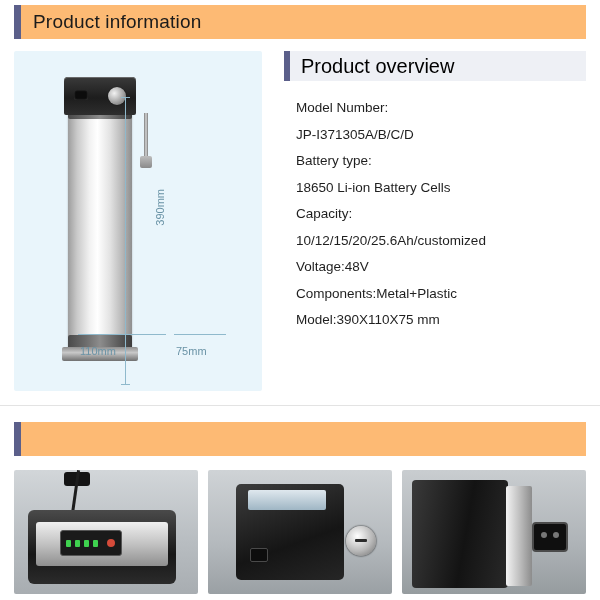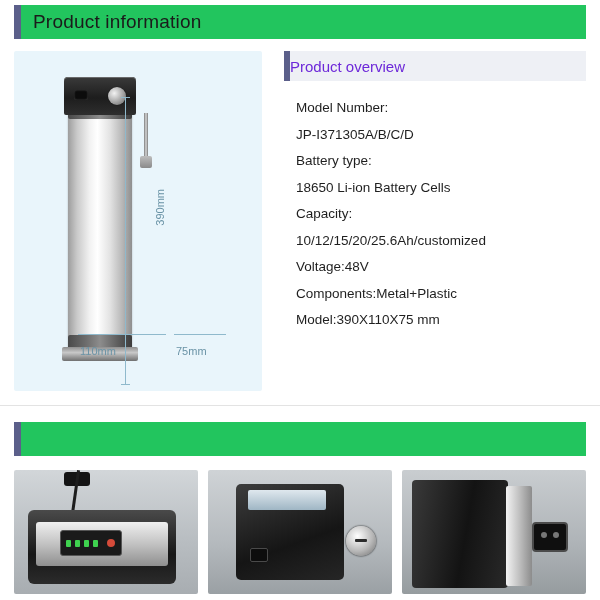--- a/index.html
+++ b/index.html
@@ -11,21 +11,21 @@
     font-family: "Liberation Sans", sans-serif;
     overflow: hidden;
   }
 
   .page { position: relative; width: 600px; height: 600px; }
 
   
   .section-head {
     display: flex;
     align-items: center;
-    background: #22c55e;
+    background: #fdba74;
     height: 34px;
     margin: 0 14px;
   }
   .section-head .accent {
     width: 7px;
     height: 34px;
     background: #5b5f8a;
     flex: 0 0 7px;
   }
   .section-head .title {
@@ -164,21 +164,21 @@
     flex: 1 1 auto;
     padding-left: 22px;
   }
   .spec-head {
     display:flex; align-items:center;
     background:#eef0f5;
     height:30px;
     margin-bottom: 14px;
   }
   .spec-head .accent { width:6px; height:30px; background:#5b5f8a; flex:0 0 6px; }
-  .spec-head .title { font-size:15px; color:#6d28d9; white-space:nowrap; }
+  .spec-head .title { font-size:20px; color:#000000; padding-left:11px; white-space:nowrap; }
 
   .spec-list { padding-left: 12px; }
   .spec-line {
     font-size: 13.5px;
     color: #1f1f1f;
     line-height: 26.5px;
     white-space: nowrap;
   }
 
   

